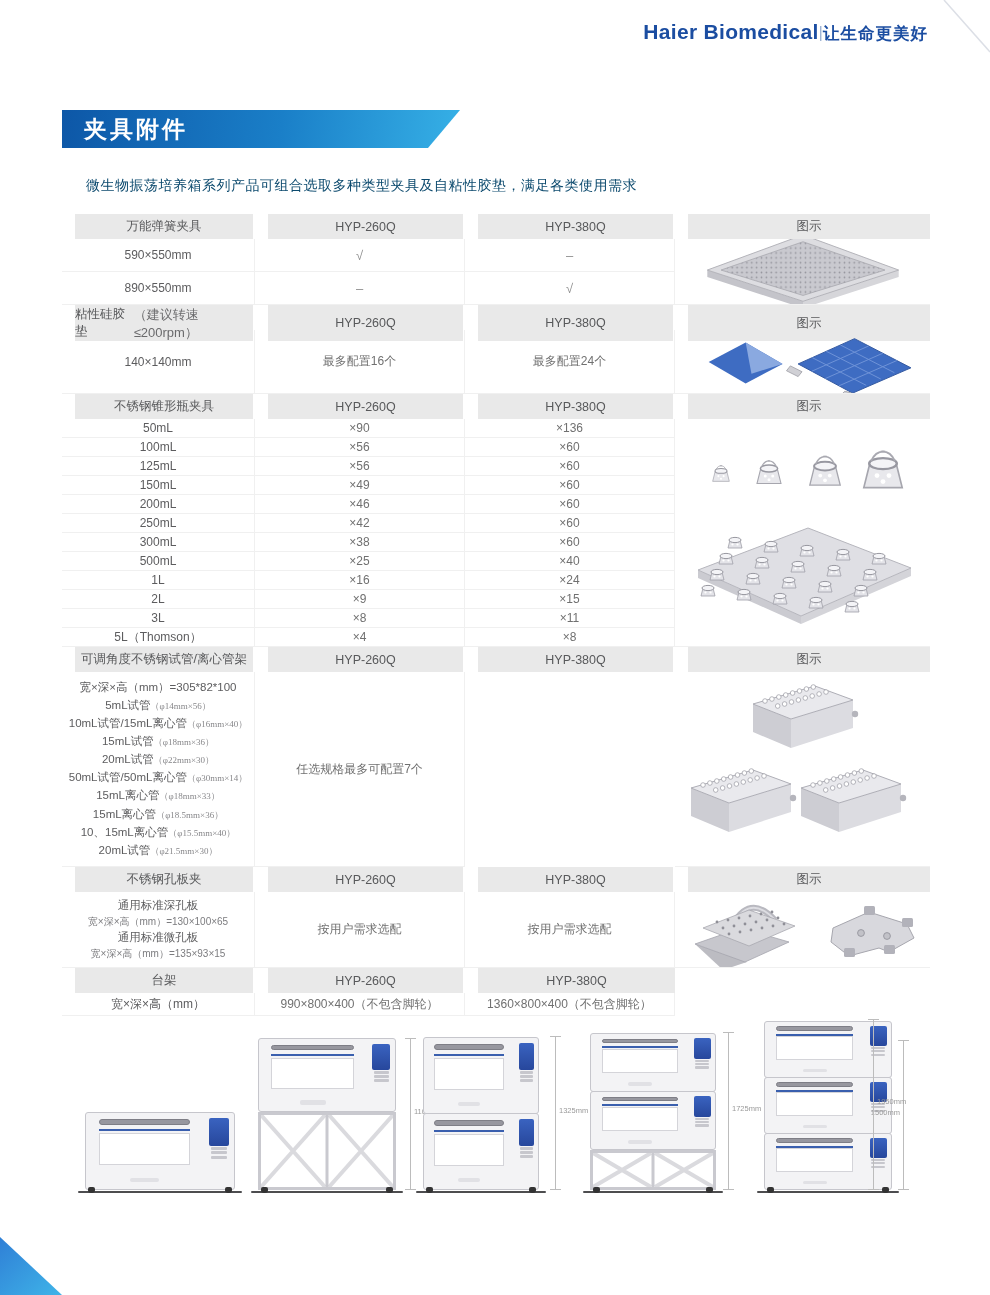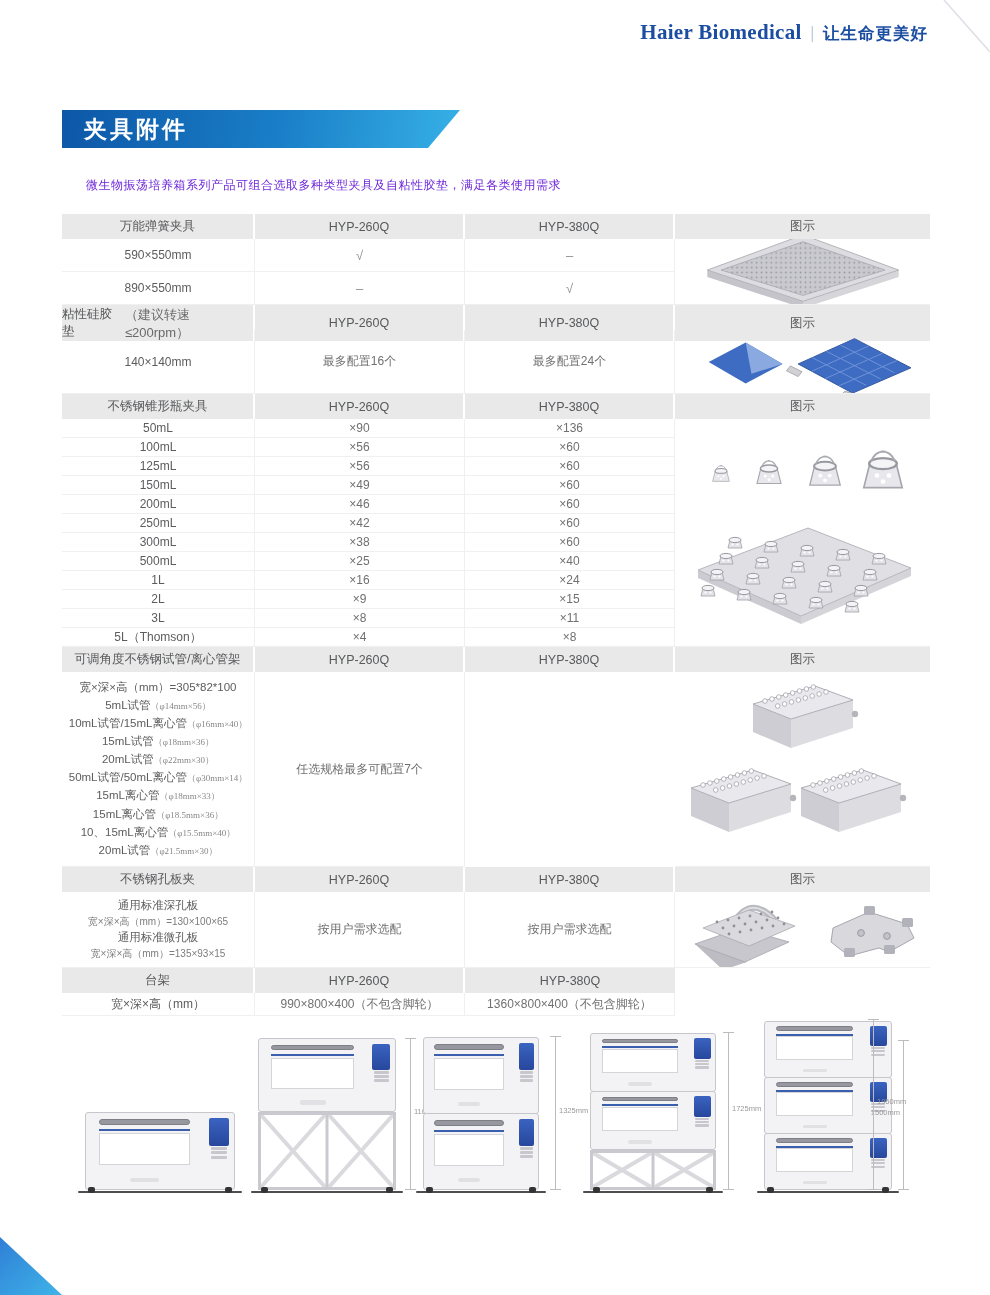--- a/index.html
+++ b/index.html
@@ -1,40 +1,40 @@
 <!DOCTYPE html>
 <html><head>
 <meta charset="utf-8">
 <style>
   html,body{margin:0;padding:0;background:#fff;}
   .page{position:relative;width:990px;height:1295px;background:#fff;overflow:hidden;
         font-family:"Liberation Sans","DejaVu Sans",sans-serif;color:#555;}
 
   
-  .brand{position:absolute;top:20px;right:62px;display:flex;align-items:baseline;gap:9px;font-family:Liberation Serif, serif;}
+  .brand{position:absolute;top:20px;right:62px;display:flex;align-items:baseline;}
   .brand-logo{font-size:21px;font-weight:bold;color:#1b4da1;letter-spacing:.3px;}
   .brand-logo .sec{font-weight:600;}
   .brand-divider{color:#9fb4d4;font-size:17px;position:relative;top:-1px;}
   .brand-slogan{font-size:16.5px;color:#1b4da1;font-weight:bold;letter-spacing:1px;}
   .corner-line{position:absolute;top:0;right:0;}
 
   
   .banner{position:absolute;top:110px;left:62px;width:398px;height:38px;
           background:linear-gradient(96deg,#0d57a7 0%,#1a7fc8 55%,#36b0e6 100%);
           clip-path:polygon(0 0,100% 0,calc(100% - 32px) 100%,0 100%);}
   .banner-title{color:#fff;font-size:23px;font-weight:bold;line-height:38px;
                 padding-left:22px;letter-spacing:3px;}
-  .intro{position:absolute;top:177px;left:86px;font-size:12px;color:#6d28d9;letter-spacing:.5px;}
+  .intro{position:absolute;top:177px;left:86px;font-size:14px;color:#0c4a6e;letter-spacing:.5px;}
 
   
   .spec-table{position:absolute;top:214px;left:62px;width:868px;}
   .shead{display:grid;grid-template-columns:193px 210px 210px 255px;height:25px;}
   .shead.cols3{grid-template-columns:193px 210px 210px;width:613px;}
   .sh-cell{background:#e9e9e9;color:#58595b;font-size:12.5px;display:flex;align-items:center;
-           justify-content:center;border-right:2px solid #fff;box-sizing:border-box;}
+           justify-content:center;border-right:2px solid #fff;box-sizing:border-box;margin-left:13px;}
   .sh-cell:last-child{border-right:none;}
   .sh-note{font-size:13px;color:#6a6a6c;margin-left:1px;position:relative;top:1px;}
   .sbody{display:grid;grid-template-columns:193px 210px 210px 255px;box-sizing:border-box;}
   .sbody.cols3{grid-template-columns:193px 210px 210px;width:613px;}
   .cell{display:flex;align-items:center;justify-content:center;border-right:1px solid #f0f0f0;
         border-bottom:1px solid #f0f0f0;color:#707070;font-size:12px;box-sizing:border-box;
         text-align:center;}
   .cell.lab{color:#5c5c5e;}
   .cell.sym{color:#8f8f8f;font-size:13px;}
   .illus-cell{grid-column:4;border-bottom:1px solid #f0f0f0;display:flex;align-items:center;

